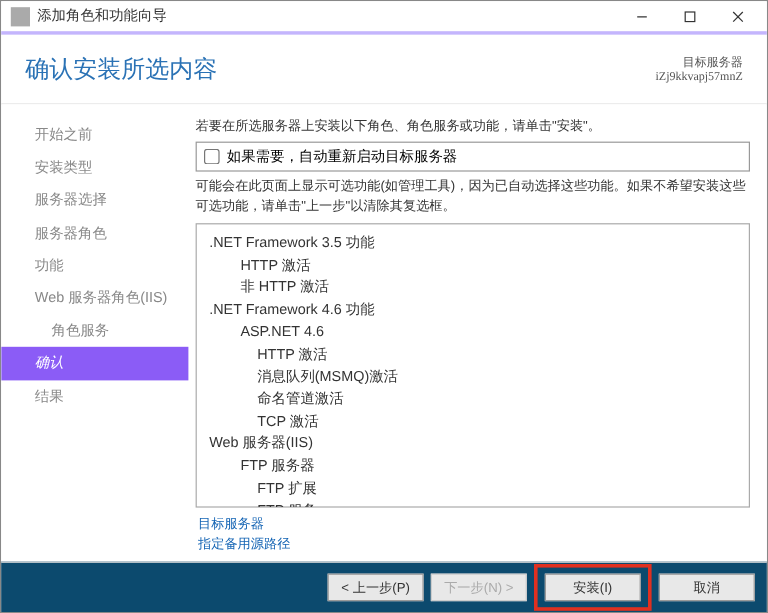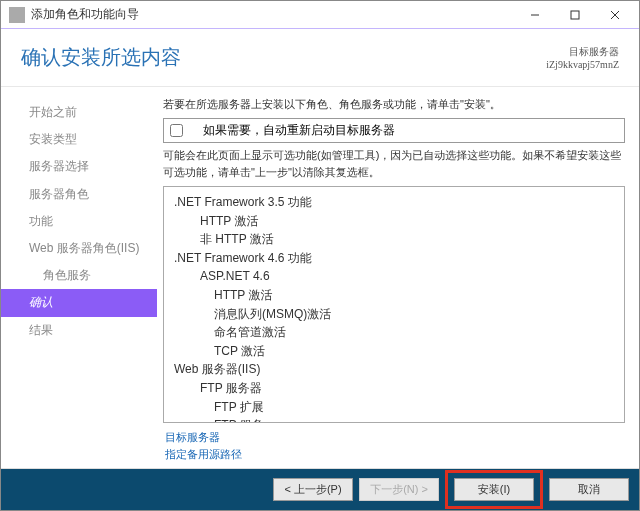--- a/index.html
+++ b/index.html
@@ -15,21 +15,21 @@
     width: 640px;
     height: 511px;
     background: #fff;
     border: 1px solid #888;
     display: flex;
     flex-direction: column;
   }
   .titlebar {
     height: 28px;
     background: #fff;
-    border-bottom: 1px solid #c4b5fd;
+    border-bottom: 3px solid #c4b5fd;
     display: flex;
     align-items: center;
     padding: 0 4px 0 8px;
   }
   .titlebar .app-icon {
     width: 16px; height: 16px;
     background: #aaa;
     margin-right: 6px;
     flex-shrink: 0;
   }
@@ -96,21 +96,21 @@
     font-size: 11px;
     color: #333;
     margin-bottom: 6px;
   }
   .main .auto-restart {
     border: 1px solid #999;
     padding: 3px 6px;
     margin-bottom: 4px;
     display: flex;
     align-items: center;
-    gap: 20px;
+    gap: 6px;
   }
   .main .auto-restart input[type=checkbox] {
     width: 13px; height: 13px;
   }
   .main .note {
     font-size: 11px;
     color: #333;
     line-height: 1.5;
     margin-bottom: 6px;
   }

